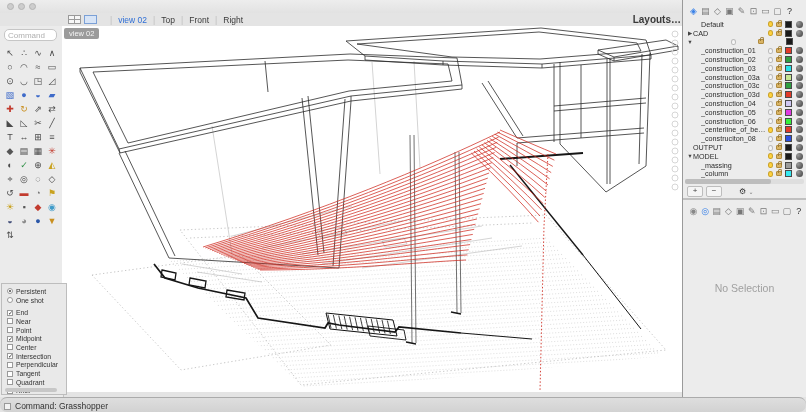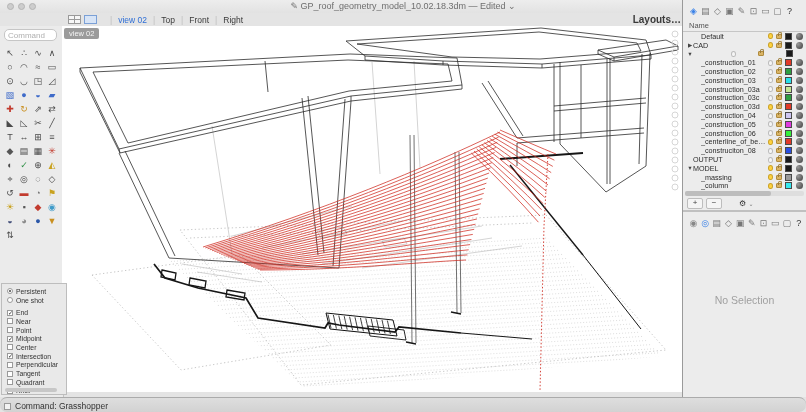--- a/index.html
+++ b/index.html
@@ -85,25 +85,20 @@
   .coords{display:flex;gap:6px;}
 </style>
 </head>
 <body>
 
 <div class="titlebar">
   <div class="tlights">
     <span class="tlight"></span>
     <span class="tlight"></span>
     <span class="tlight"></span>
-  </div>
-  <div class="wtitle">
-    <span>✎</span>
-    <span>GP_roof_geometry_model_10.02.18.3dm — Edited</span>
-    <span>⌄</span>
   </div>
 </div>
 
 <div class="tabbar">
   <div class="paneicons">
     <span class="pane grid"></span>
     <span class="pane single"></span>
   </div>
   <div id="tabs" style="display:flex;align-items:center;">
       <span class="tabsep">|</span>
@@ -413,21 +408,20 @@
       <span class="ph-icon" style="color: rgb(59, 130, 232);">◈</span>
       <span class="ph-icon" style="color: rgb(119, 119, 119);">▤</span>
       <span class="ph-icon" style="color: rgb(119, 119, 119);">◇</span>
       <span class="ph-icon" style="color: rgb(119, 119, 119);">▣</span>
       <span class="ph-icon" style="color: rgb(119, 119, 119);">✎</span>
       <span class="ph-icon" style="color: rgb(119, 119, 119);">⊡</span>
       <span class="ph-icon" style="color: rgb(119, 119, 119);">▭</span>
       <span class="ph-icon" style="color: rgb(119, 119, 119);">▢</span>
       <span class="ph-icon" style="color: rgb(51, 51, 51);">?</span>
     </div>
-  <div class="nameheader">Name</div>
   <div class="layerlist" id="layerList">
       <div class="layer-row" style="padding-left: 12px;">
         <span class="l-arrow"></span>
         <span class="l-name">Default</span>
         <span class="bulb on"></span>
         <span class="lockic"></span>
         <span class="swatch" style="background: rgb(26, 26, 26);"></span>
         <span class="mat"></span>
       </div>
       <div class="layer-row" style="padding-left: 4px;">

